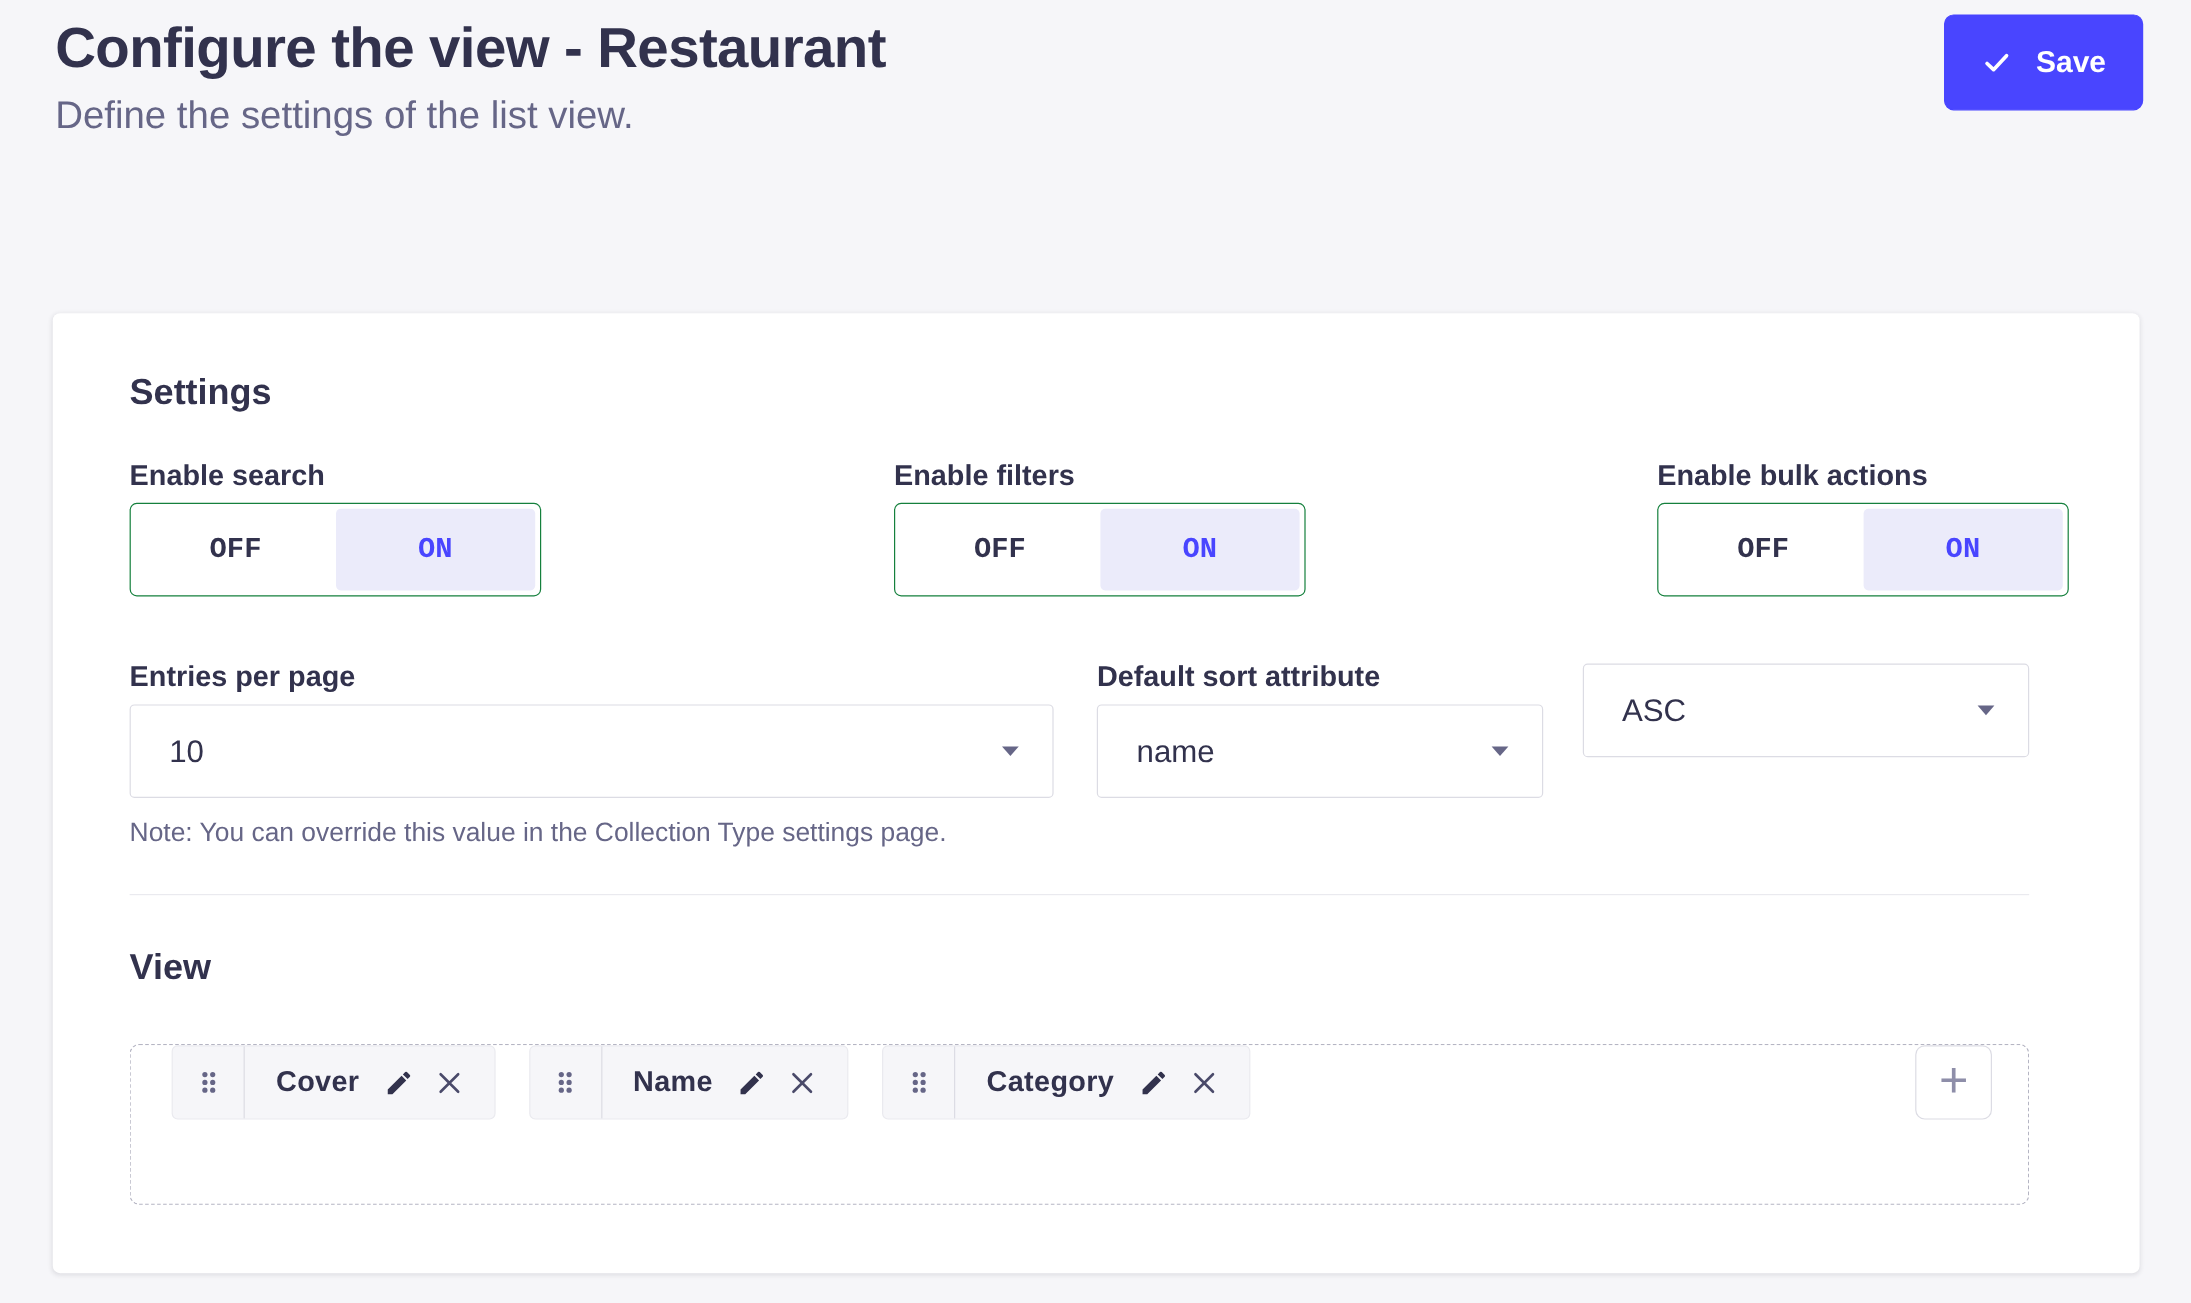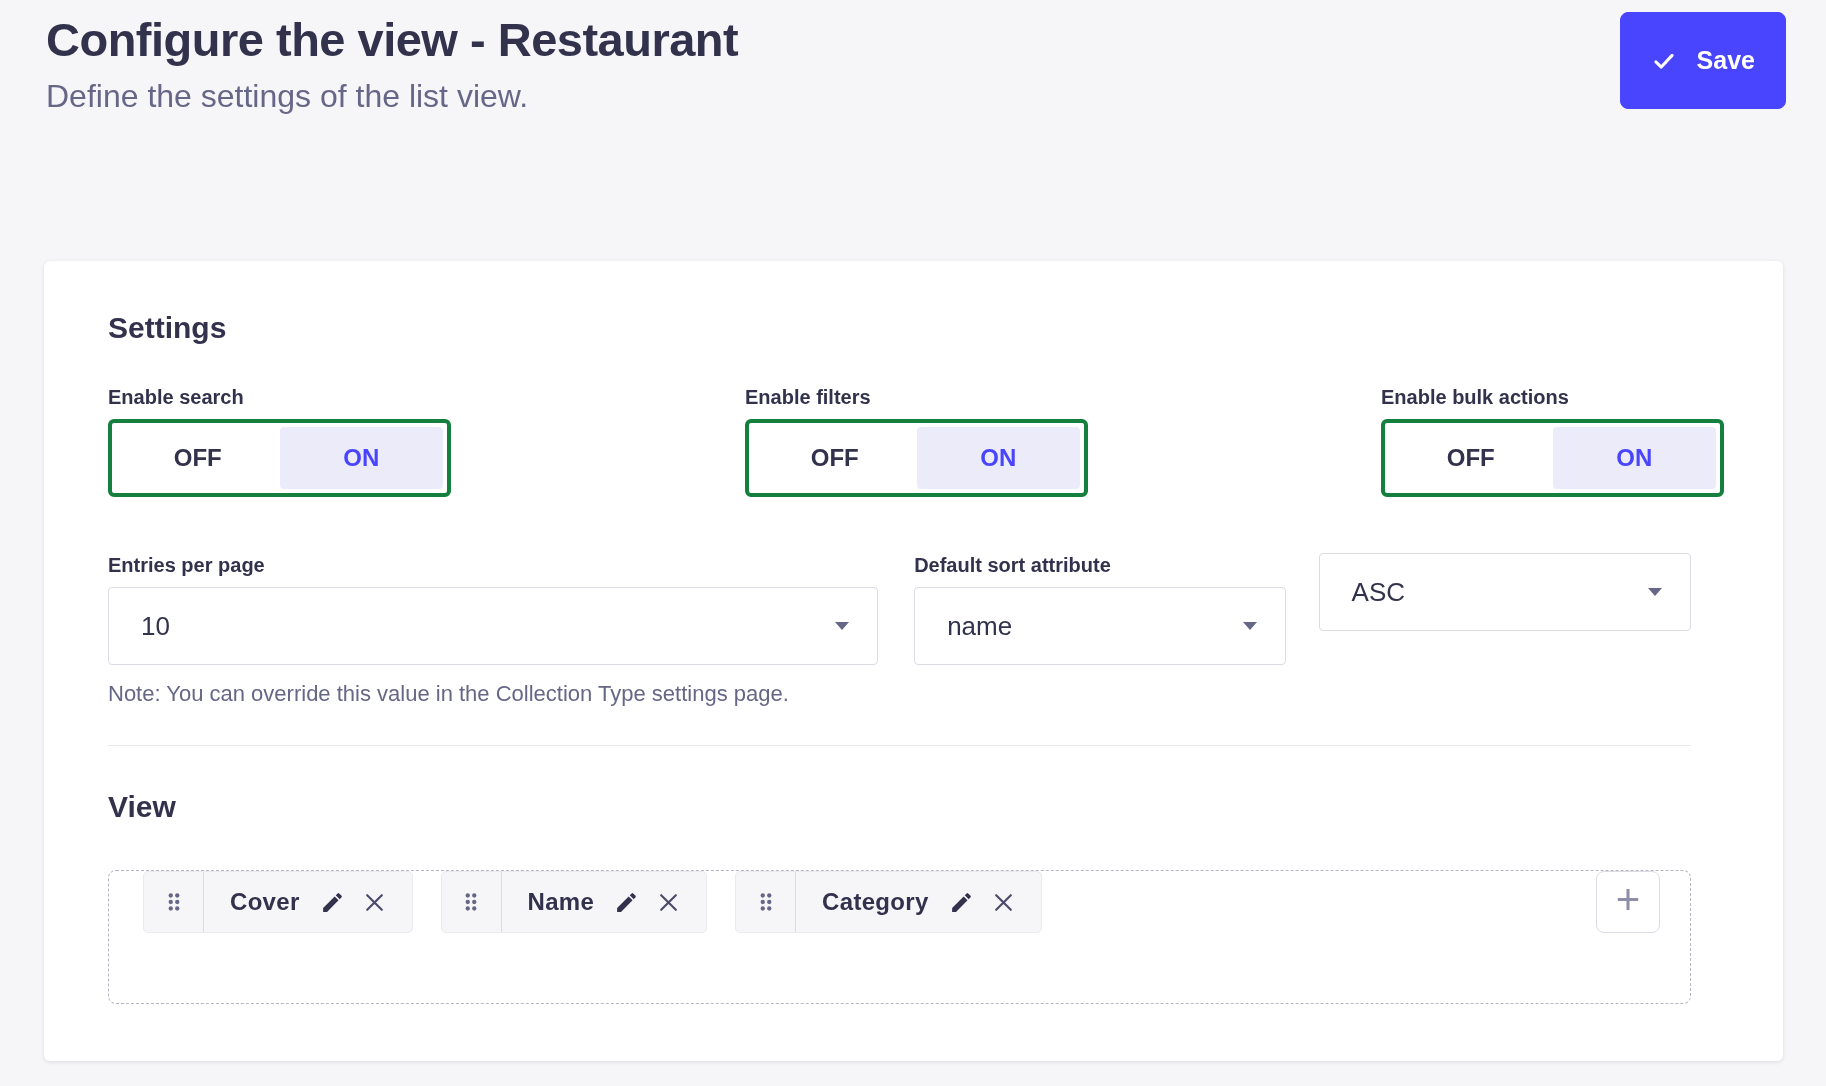--- a/index.html
+++ b/index.html
@@ -17,21 +17,21 @@
     display: flex; justify-content: space-between; align-items: flex-start;
     padding: 12px 40px 0 46px;
   }
   .page-title {
     font-size: 47px; font-weight: 700; color: #32324d; letter-spacing: -0.5px;
     line-height: 1.2;
   }
   .page-subtitle { font-size: 32px; color: #666687; margin-top: 10px; }
   .save-btn {
     display: flex; align-items: center; justify-content: center; gap: 20px;
-    min-width: 155px; height: 97px; padding: 0 30px;
+    min-width: 155px; height: 80px; padding: 0 30px;
     background: #4945ff; border: 1px solid #4945ff; border-radius: 8px;
     color: #ffffff; font-size: 25px; font-weight: 700;
     font-family: "Liberation Sans", sans-serif; cursor: pointer;
   }
   .save-btn svg { display: block; }
 
   
   .card {
     margin: 146px 43px 0 44px;
     height: 800px;
@@ -43,28 +43,28 @@
   .section-heading { font-size: 30px; font-weight: 700; color: #32324d; }
 
   
   .toggles-row {
     display: grid;
     grid-template-columns: 637px 636px auto;
     margin-top: 40px;
   }
   .field-label {
     display: block;
-    font-size: 20px; font-weight: 700; color: #32324d;
+    font-size: 24px; font-weight: 700; color: #32324d;
     margin-bottom: 10px; line-height: 24px;
   }
   .toggle {
     width: 343px; height: 78px;
-    border: 4px solid #15803d; border-radius: 6px;
+    border: 1px solid #15803d; border-radius: 6px;
     background: #ffffff; padding: 4px;
-    display: flex; cursor: pointer;
+    display: flex; cursor: pointer; font-family: Liberation Mono, monospace;
   }
   .toggle-seg {
     flex: 1; display: flex; align-items: center; justify-content: center;
     font-size: 24px; font-weight: 700; color: #32324d;
     border-radius: 4px; cursor: pointer;
   }
   .toggle-seg.active { background: #ebebfa; color: #4945ff; }
 
   
   .selects-row { display: flex; margin-top: 56px; }

